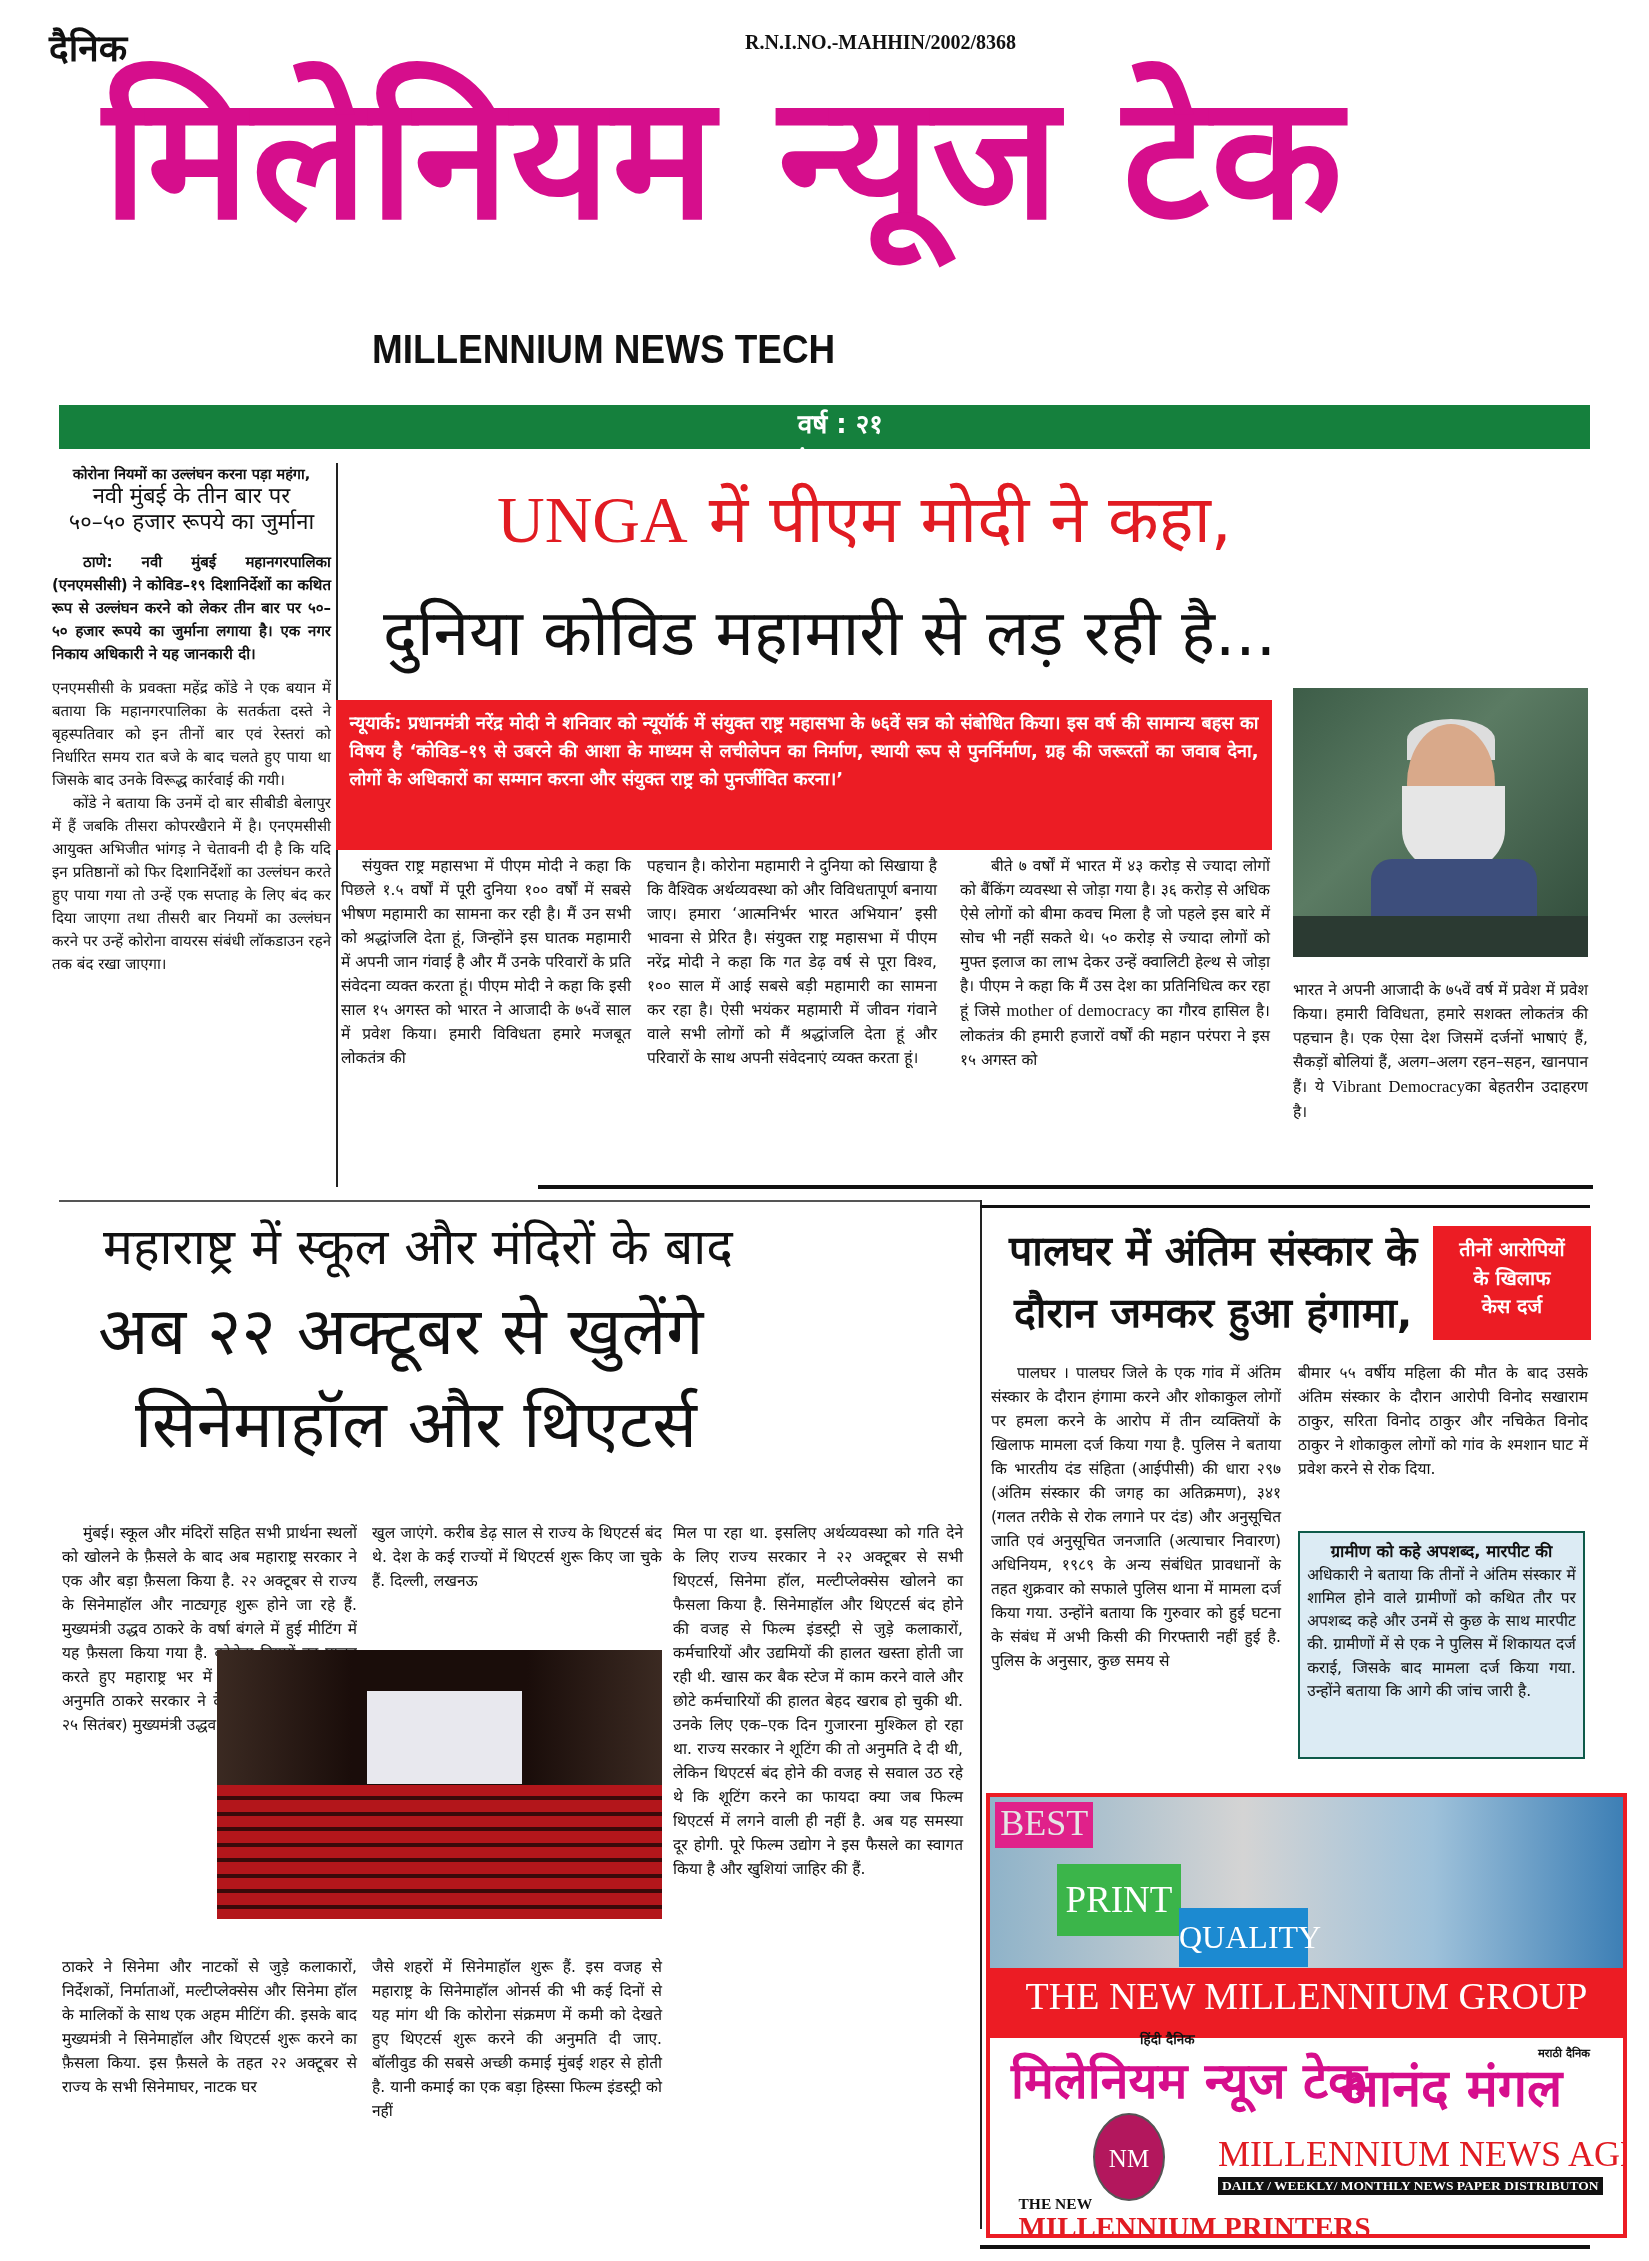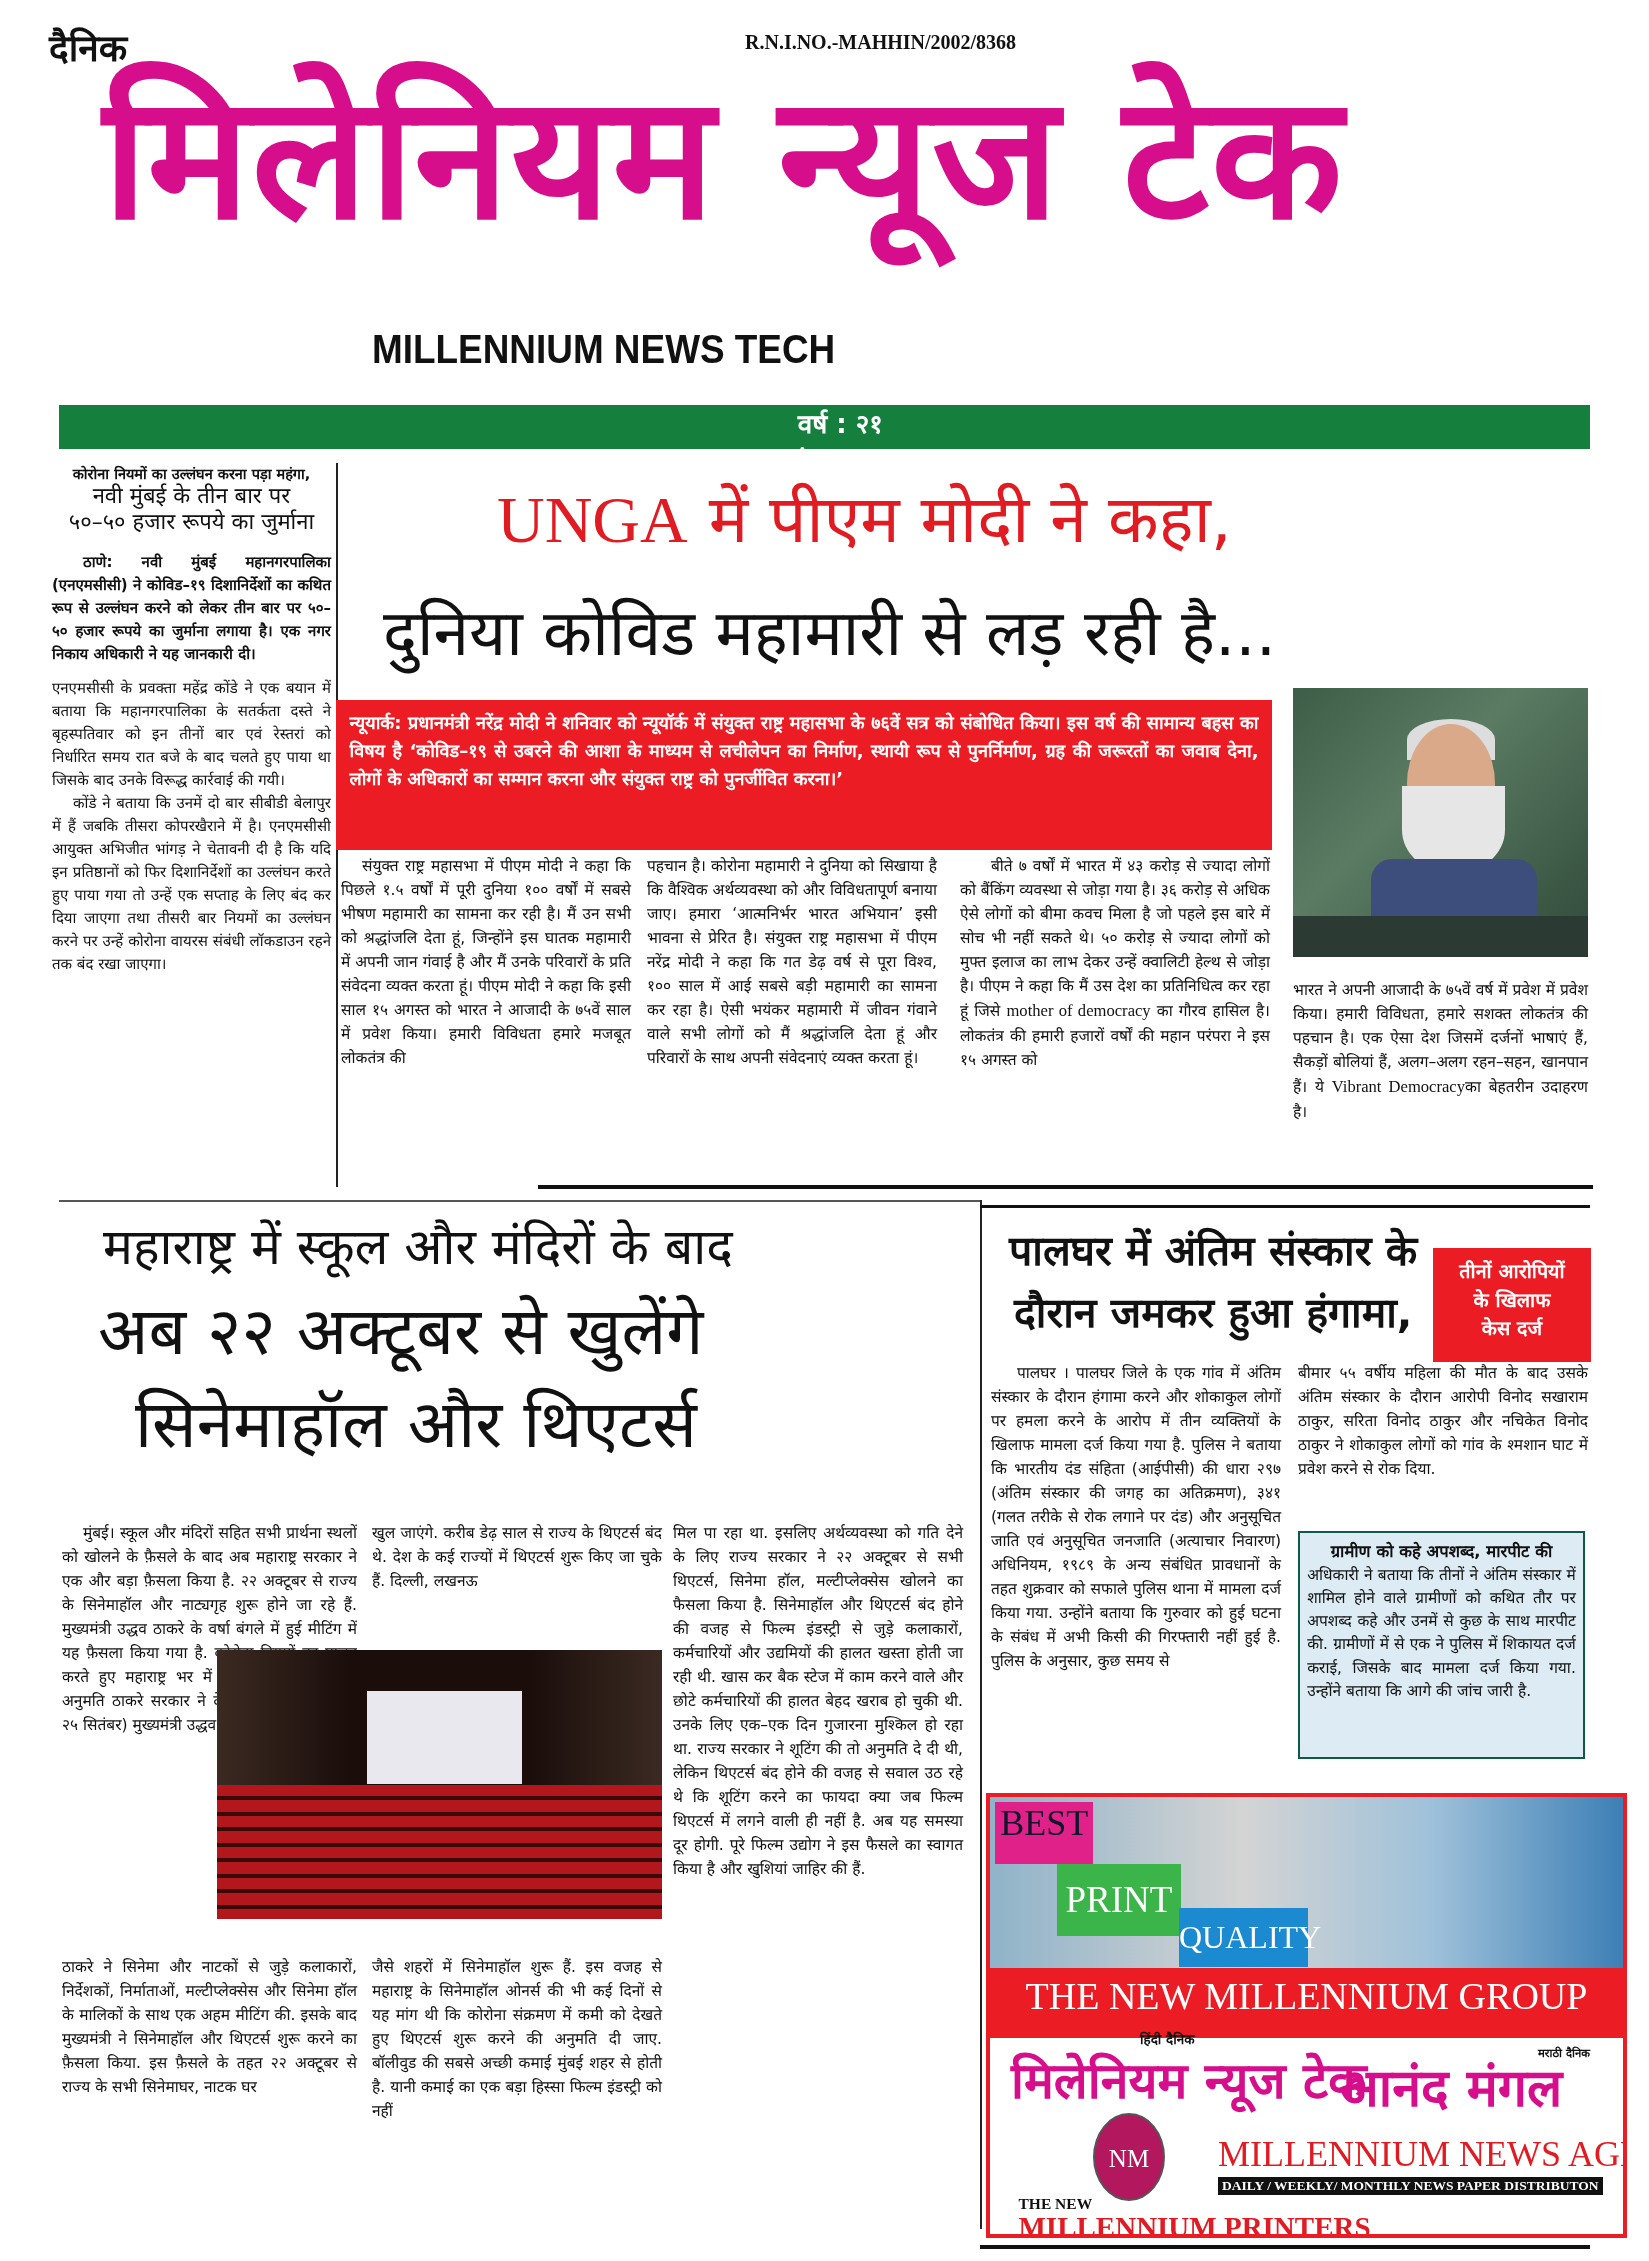--- a/index.html
+++ b/index.html
@@ -47,29 +47,29 @@
   .mh3 { left: 135px; top: 1376px; font-size: 66px; white-space: nowrap; }
   .cinema { left: 217px; top: 1650px; width: 445px; height: 269px; background: #1a0d0a; overflow: hidden; }
   .cinema .screen { position: absolute; left: 150px; top: 41px; width: 155px; height: 93px; background: #e8e8ee; }
   .cinema .seats { position: absolute; left: 0; top: 135px; width: 445px; height: 135px; background: repeating-linear-gradient(180deg,#b3161b 0 11.4px,#3a0a0a 11.4px 15.5px); }
   .cinema .wallL { position: absolute; left: 0; top: 0; width: 135px; height: 155px; background: linear-gradient(90deg,#3b2a22,#1a0d0a); }
   .cinema .wallR { position: absolute; right: 0; top: 0; width: 135px; height: 155px; background: linear-gradient(270deg,#3b2a22,#1a0d0a); }
 
   
   .pg1 { left: 1009px; top: 1221px; font-size: 41px; font-weight: bold; white-space: nowrap; }
   .pg2 { left: 1014px; top: 1283px; font-size: 41px; font-weight: bold; white-space: nowrap; }
-  .pgbox { left: 1433px; top: 1226px; width: 158px; height: 114px; background: #ec1c24; color: #fff; font-weight: bold; font-size: 19.7px; text-align: center; line-height: 1.45; padding-top: 10.3px; margin-top: 22px; }
+  .pgbox { left: 1433px; top: 1226px; width: 158px; height: 114px; background: #ec1c24; color: #fff; font-weight: bold; font-size: 19.7px; text-align: center; line-height: 1.45; padding-top: 10.3px; }
   .greenbox { left: 1298px; top: 1531px; width: 287px; height: 228px; background: #dcebf4; border: 2.6px solid #0e5a4a; padding: 8.3px 7.2px; }
   .greenbox .t { font-size: 16.6px; font-weight: bold; text-align: center; line-height: 1.35; }
   .greenbox .b { font-size: 15.5px; line-height: 1.5; text-align: justify; }
 
   
   .ad { left: 986px; top: 1793px; width: 641px; height: 445px; border: 4.1px solid #ec1c24; background: #fff; overflow: hidden; }
   .ad .top { position: absolute; left: 0; top: 0; width: 100%; height: 171px; background: linear-gradient(90deg,#8fb3c9,#d4d4d4 40%,#9ec1da 70%,#3d7fb5); }
-  .ad .best { position: absolute; left: 5.2px; top: 5.2px; width: 98px; height: 62px; background: #e0218a; color: #0f172a; font-family: "Liberation Serif", serif; font-size: 36px; text-align: center; }
+  .ad .best { position: absolute; left: 5.2px; top: 5.2px; width: 98px; height: 46px; background: #e0218a; color: #e5e5e5; font-family: "Liberation Serif", serif; font-size: 36px; text-align: center; }
   .ad .print { position: absolute; left: 67px; top: 67px; width: 124px; height: 72px; background: #3bb54a; color: #fff; font-family: "Liberation Serif", serif; font-size: 37px; text-align: center; line-height: 72px; }
   .ad .quality { position: absolute; left: 189px; top: 111px; width: 129px; height: 59px; background: #1c8ad1; color: #fff; font-family: "Liberation Serif", serif; font-size: 32px; text-align: center; line-height: 59px; }
   .ad .grp { position: absolute; left: 0; top: 171px; width: 100%; height: 70px; background: #ec1c24; color: #fff; font-family: "Liberation Serif", serif; font-size: 38px; text-align: center; line-height: 57px; }
   .ad .hi-small { position: absolute; font-size: 13.5px; font-weight: bold; }
   .ad .brand { position: absolute; color: #d60e8c; font-weight: bold; font-size: 52px; white-space: nowrap; }
   .ad .agency { position: absolute; left: 228px; top: 336px; color: #e11b22; font-family: "Liberation Serif", serif; font-size: 36px; white-space: nowrap; }
   .ad .dist { position: absolute; left: 228px; top: 380px; background: #111; color: #fff; font-family: "Liberation Serif", serif; font-weight: bold; font-size: 13.5px; padding: 1px 4.1px; white-space: nowrap; }
   .ad .logo { position: absolute; left: 103px; top: 316px; width: 72px; height: 88px; border-radius: 50%; border: 2.1px solid #555; background: #b3175d; color: #fff; font-family: "Liberation Serif", serif; font-size: 25px; text-align: center; line-height: 88px; }
   .ad .thenew { position: absolute; left: 28.5px; top: 398px; font-family: "Liberation Serif", serif; font-weight: bold; font-size: 15.5px; }
   .ad .printers { position: absolute; left: 28.5px; top: 414px; color: #e11b22; font-family: "Liberation Serif", serif; font-weight: bold; font-size: 29px; white-space: nowrap; }

